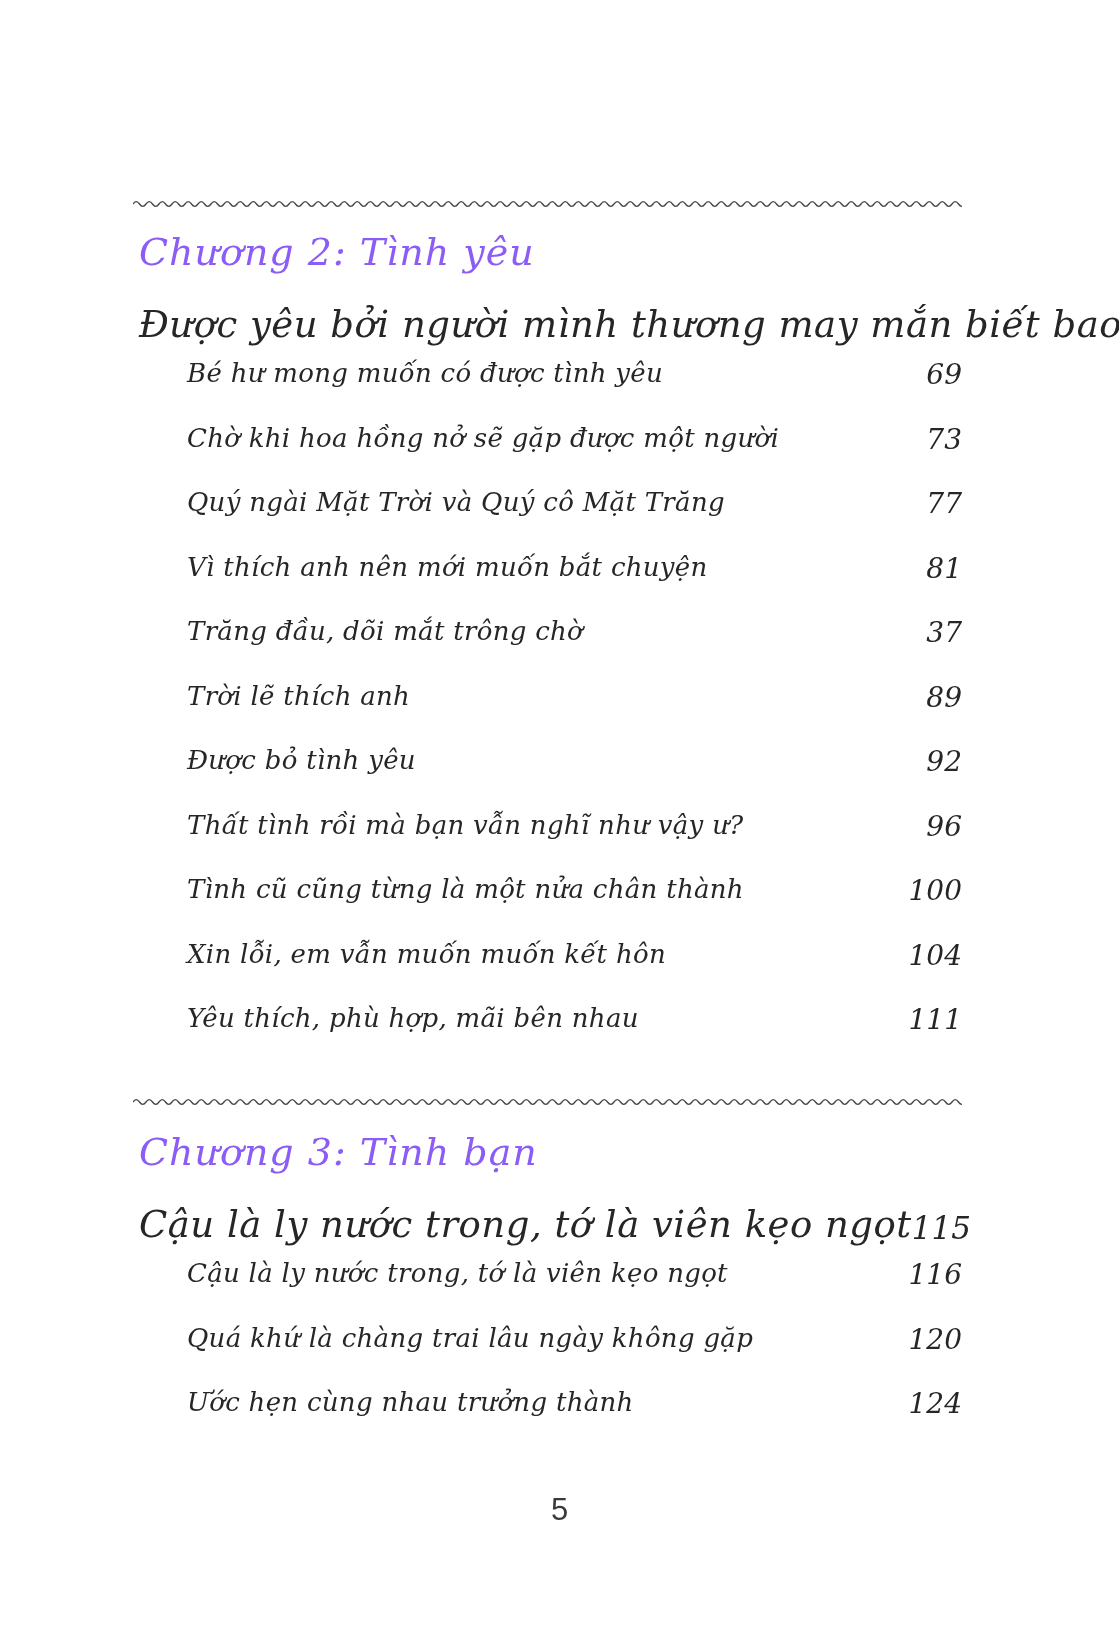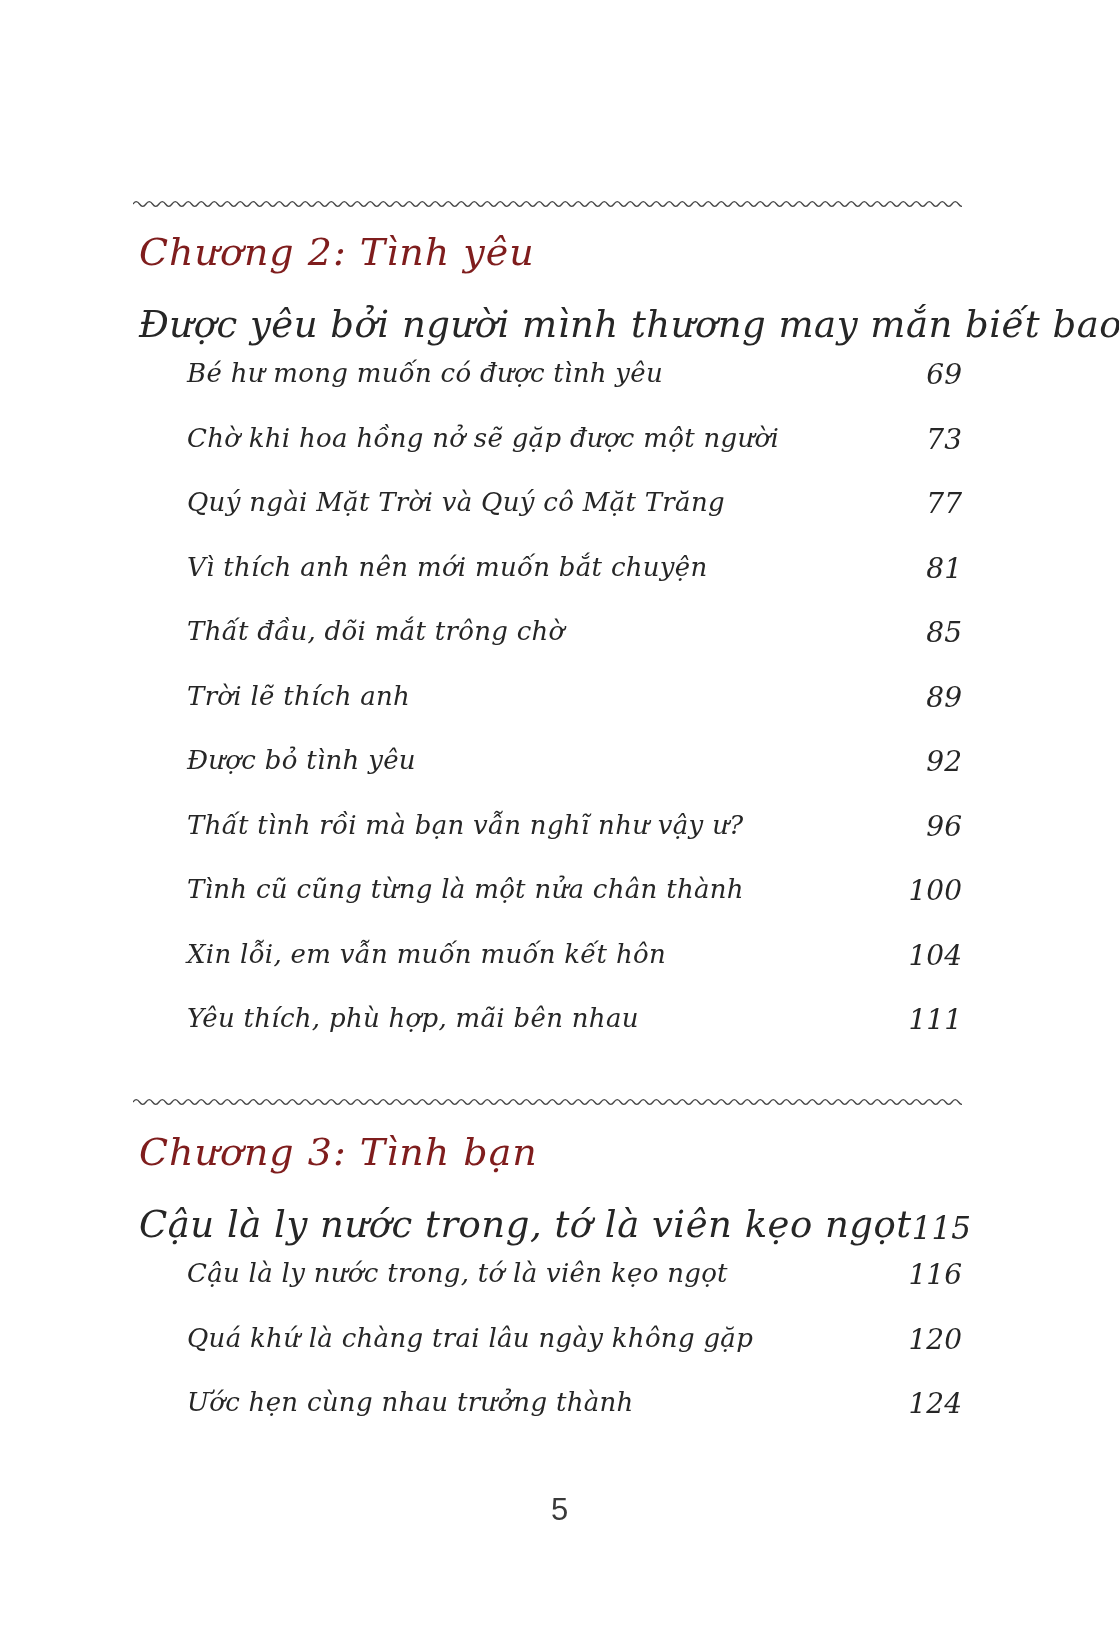--- a/index.html
+++ b/index.html
@@ -30,21 +30,21 @@
   .chapter-title{
     margin:0;
     height:60px;
     display:flex;align-items:center;
     padding-left:6px;
     font-family:"DejaVu Serif",serif;
     font-style:italic;
     font-weight:normal;
     font-size:38px;
     letter-spacing:1px;
-    color:#7f1d1d;
+    color:#8b5cf6;
     white-space:nowrap;
   }
   .subtitle-row{
     height:64px;
     display:flex;align-items:flex-end;justify-content:space-between;
     padding-left:6px;
   }
   .subtitle{
     font-family:"DejaVu Serif",serif;
     font-style:italic;
@@ -111,22 +111,22 @@
         </div>
         <div class="entry-row">
           <span class="entry-title">Quý ngài Mặt Trời và Quý cô Mặt Trăng</span>
           <span class="entry-page">77</span>
         </div>
         <div class="entry-row">
           <span class="entry-title">Vì thích anh nên mới muốn bắt chuyện</span>
           <span class="entry-page">81</span>
         </div>
         <div class="entry-row">
-          <span class="entry-title">Thất đầu, dõi mắt trông chờ</span>
-          <span class="entry-page">85</span>
+          <span class="entry-title">Trăng đầu, dõi mắt trông chờ</span>
+          <span class="entry-page">37</span>
         </div>
         <div class="entry-row">
           <span class="entry-title">Trời lẽ thích anh</span>
           <span class="entry-page">89</span>
         </div>
         <div class="entry-row">
           <span class="entry-title">Được bỏ tình yêu</span>
           <span class="entry-page">92</span>
         </div>
         <div class="entry-row">

